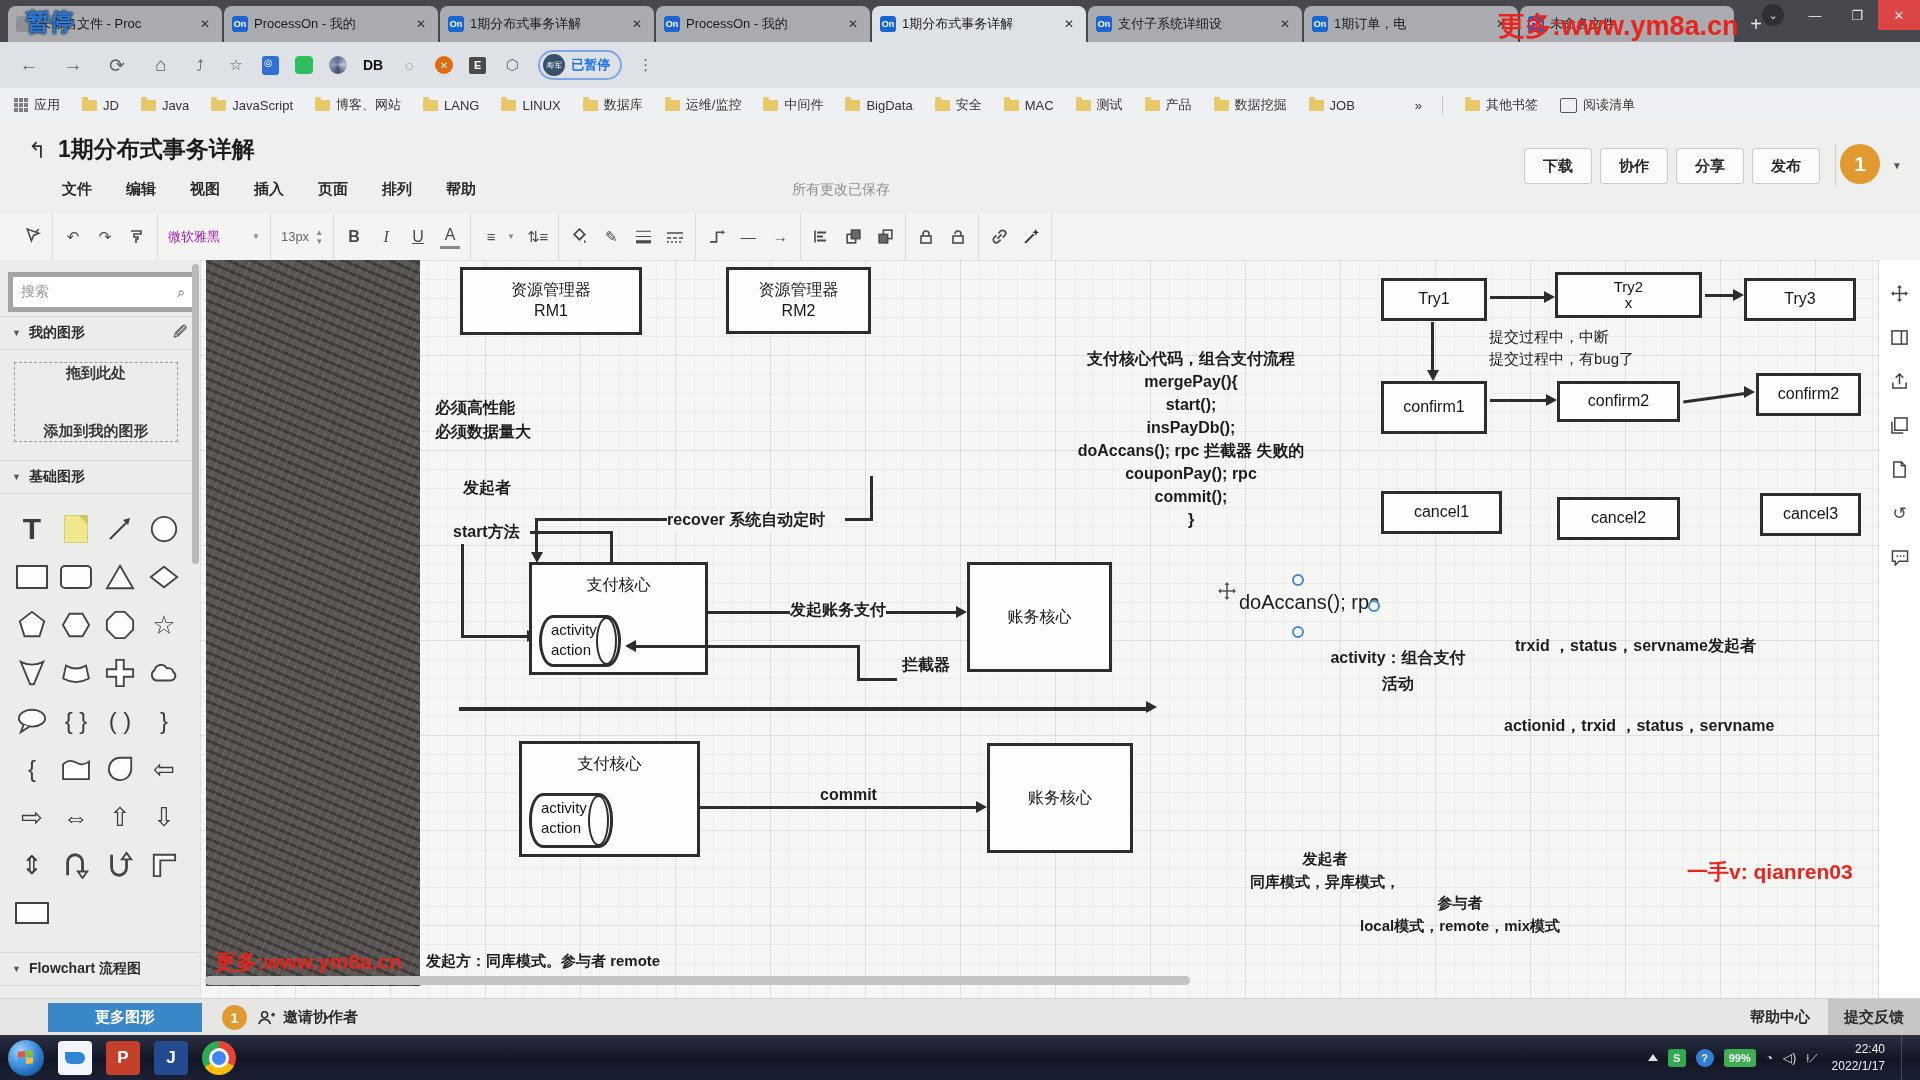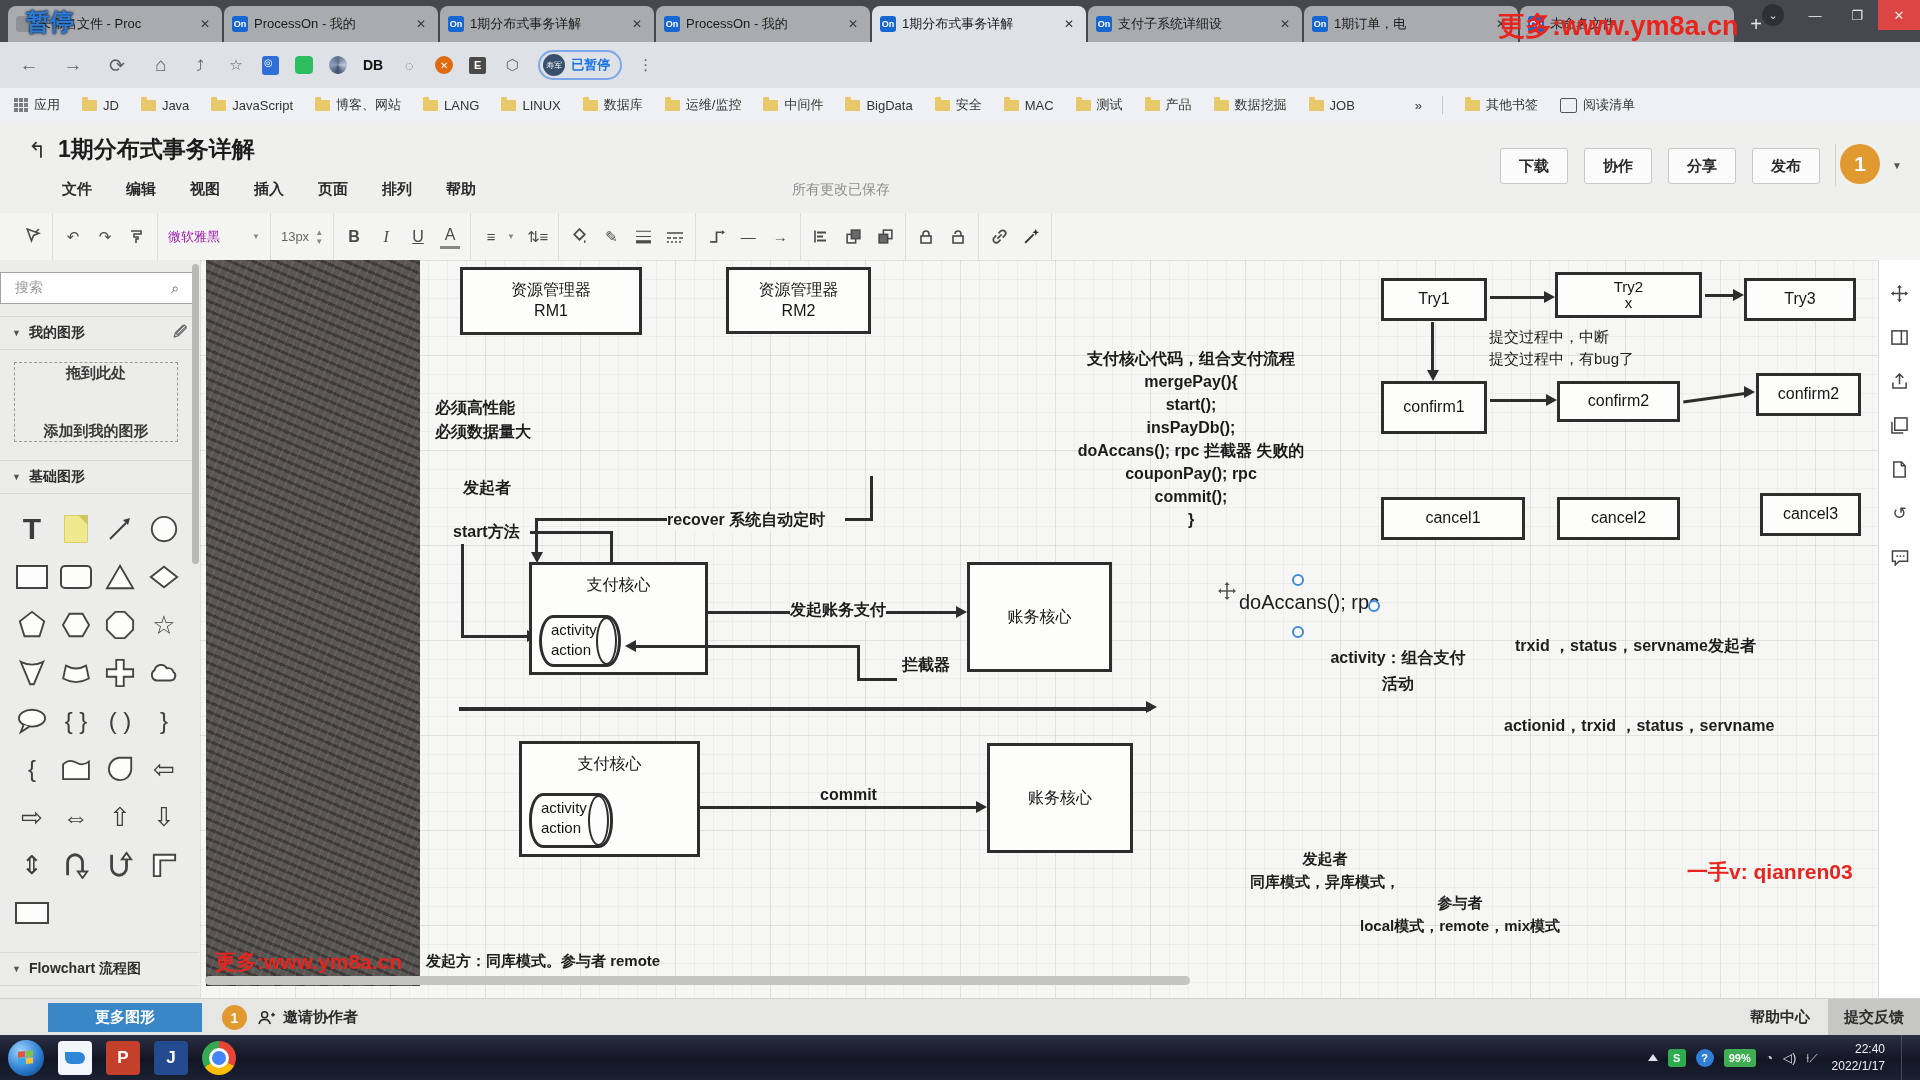--- a/index.html
+++ b/index.html
@@ -48,42 +48,42 @@
   .appsgrid{width:14px;height:14px;display:grid;grid-template-columns:repeat(3,4px);grid-template-rows:repeat(3,4px);gap:1px;}
   .appsgrid i{background:#7a7d82;}
   .bmsep{width:1px;height:18px;background:#c3c6ca;margin-left:20px;}
   .rlicon{width:15px;height:13px;border:1.5px solid #555;border-radius:2px;position:relative;}
   
   .appheader{position:absolute;left:0;top:122px;width:1920px;height:91px;background:#efefee;border-bottom:1px solid #dcdcda;}
   .backarrow{position:absolute;left:28px;top:16px;font-size:22px;color:#333;}
   .doctitle{position:absolute;left:58px;top:12px;font-size:23px;font-weight:bold;color:#1c1c1c;}
   .menus{position:absolute;left:62px;top:58px;display:flex;gap:34px;font-size:15px;color:#2a2a2a;font-weight:bold;}
   .savedtxt{position:absolute;left:792px;top:59px;font-size:14px;color:#8e8e8e;}
-  .hdrbtns{position:absolute;right:100px;top:26px;display:flex;gap:16px;border-radius:13px;}
+  .hdrbtns{position:absolute;right:100px;top:26px;display:flex;gap:8px;border-radius:13px;}
   .hbtn{width:66px;height:34px;background:#fbfbfb;border:1px solid #c9c9c9;border-radius:3px;display:flex;align-items:center;justify-content:center;font-size:15px;font-weight:bold;color:#2a2a2a;}
   .hdrdiv{position:absolute;right:84px;top:22px;width:1px;height:42px;background:#cfcfcf;}
   .avatar1{position:absolute;right:40px;top:22px;width:40px;height:40px;border-radius:50%;background:#e09a2f;color:#fff;font-size:21px;font-weight:bold;display:flex;align-items:center;justify-content:center;}
   .avcaret{position:absolute;right:18px;top:38px;font-size:10px;color:#555;}
   
   .edittb{position:absolute;left:0;top:213px;width:1920px;height:47px;background:#f4f4f3;border-bottom:1px solid #d9d9d7;display:flex;align-items:center;}
   .tgroup{display:flex;align-items:center;height:100%;padding:0 10px;border-right:1px solid #dddddc;gap:12px;}
   .ti{min-width:20px;height:22px;display:flex;align-items:center;justify-content:center;font-size:15px;color:#4a4a4a;}
   .ti svg{display:block;}
   .tcaret{font-size:8px;color:#888;margin-left:-6px;}
   .fontname{font-size:13px;color:#a21caf;width:78px;}
   .fsize{font-size:13px;color:#666;}
   .bold{font-weight:bold;font-size:16px;}
   .ital{font-style:italic;font-family:"Liberation Serif",serif;font-size:16px;}
   .und{text-decoration:underline;font-size:16px;}
   .fcolor{font-size:16px;border-bottom:3px solid #888;line-height:1;}
   .tbright{position:absolute;right:24px;top:213px;height:47px;display:flex;align-items:center;gap:26px;}
   .fsearch{display:flex;align-items:center;gap:4px;font-size:14px;color:#333;}
   
   .sidebar{position:absolute;left:0;top:260px;width:200px;height:738px;background:#ececea;border-right:1px solid #cfcfcd;}
-  .sb-search{position:absolute;left:0;top:12px;width:164px;height:30px;background:#fff;border:1px solid #a3a3a3;display:flex;align-items:center;padding:0 14px;font-size:14px;color:#999;}
+  .sb-search{position:absolute;left:8px;top:12px;width:164px;height:30px;background:#fff;border:5px solid #a3a3a3;display:flex;align-items:center;padding:0 8px;font-size:14px;color:#999;}
   .sb-search .q{margin-left:auto;color:#666;}
   .sb-sec{position:absolute;left:0;width:199px;border-top:1px solid #d8d8d6;border-bottom:1px solid #d8d8d6;height:34px;display:flex;align-items:center;padding:0 12px;font-size:14px;font-weight:bold;color:#2e2e2e;gap:8px;background:#ececea;box-sizing:border-box;}
   .sb-sec .car{font-size:9px;color:#555;}
   .sb-sec .edit{margin-left:auto;color:#666;font-size:13px;}
   .dropzone{position:absolute;left:14px;top:102px;width:162px;height:78px;border:1px dashed #9a9a98;display:flex;flex-direction:column;align-items:center;justify-content:center;font-size:15px;font-weight:bold;color:#3a3a3a;line-height:1.5;gap:36px;}
   .shapegrid{position:absolute;left:10px;top:252px;width:176px;display:grid;grid-template-columns:repeat(4,1fr);row-gap:14px;justify-items:center;align-items:center;}
   .scell{width:34px;height:34px;display:flex;align-items:center;justify-content:center;font-size:26px;color:#3d3d3d;}
   .scell svg{display:block;}
   .sticky{width:24px;height:28px;background:#efe88e;position:relative;box-shadow:0 0 0 1px #d6cf6f inset;}
   .sticky:after{content:'';position:absolute;right:0;top:0;border:5px solid;border-color:#cfc75e transparent transparent #cfc75e;transform:rotate(90deg);}
@@ -656,21 +656,21 @@
     <div class="node" style="left:1357px;top:121px;width:123px;height:41px">
         <span>confirm2</span>
       </div>
     <div class="node" style="left:1556px;top:113px;width:105px;height:43px">
         <span>confirm2</span>
       </div>
     <div class="hl" style="left:1290px;top:139px;width:58px"></div>
     <div class="ah r" style="left:1346px;top:134px"></div>
     <div class="hl" style="left:1483px;top:136px;width:66px;transform:rotate(-8deg)"></div>
     <div class="ah r" style="left:1544px;top:126px"></div>
-    <div class="node" style="left:1181px;top:237px;width:144px;height:43px">
+    <div class="node" style="left:1181px;top:231px;width:121px;height:43px">
         <span>cancel1</span>
       </div>
     <div class="node" style="left:1357px;top:237px;width:123px;height:43px">
         <span>cancel2</span>
       </div>
     <div class="node" style="left:1560px;top:233px;width:101px;height:43px">
         <span>cancel3</span>
       </div>
 
     <div class="codeblk" style="left:836px;top:87px;width:310px">

